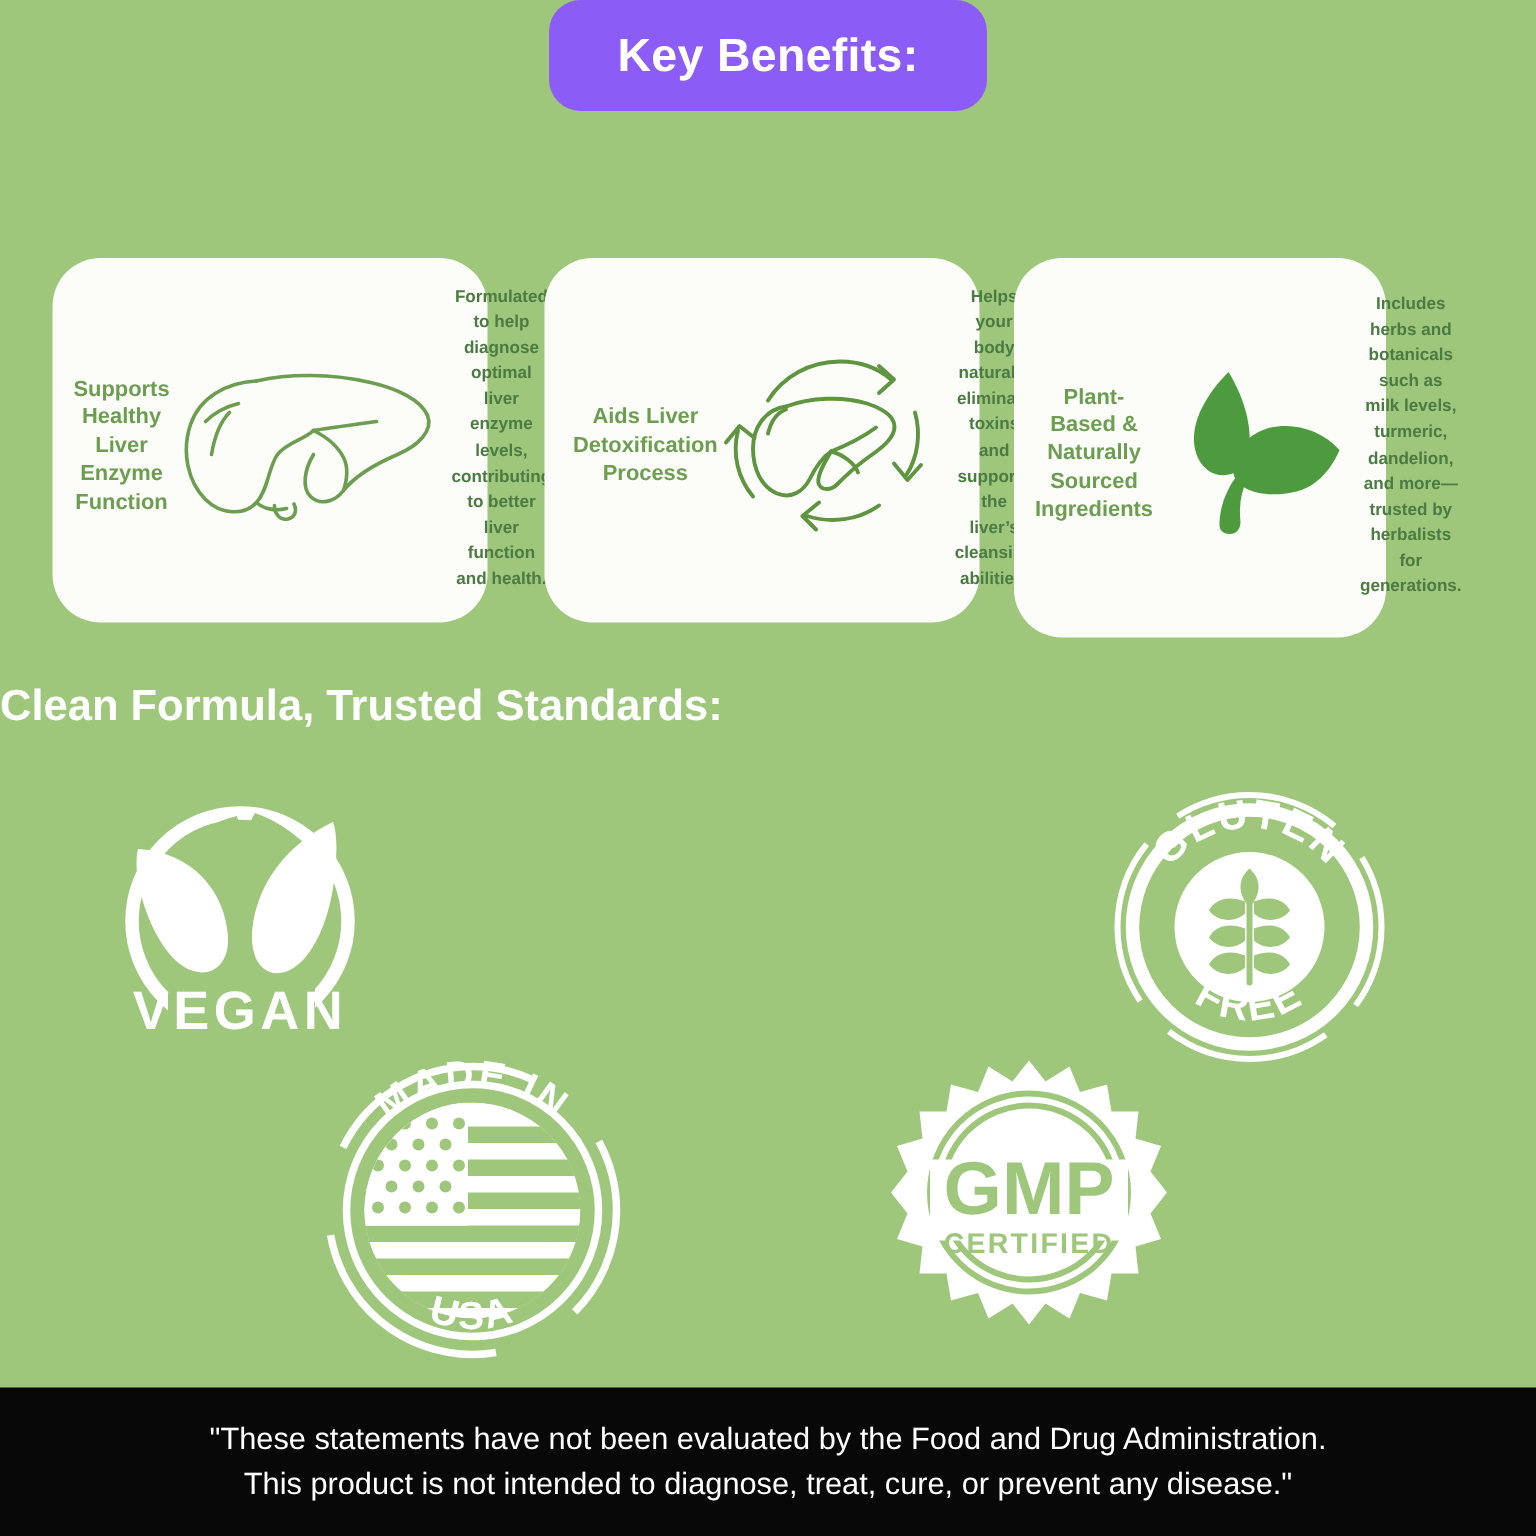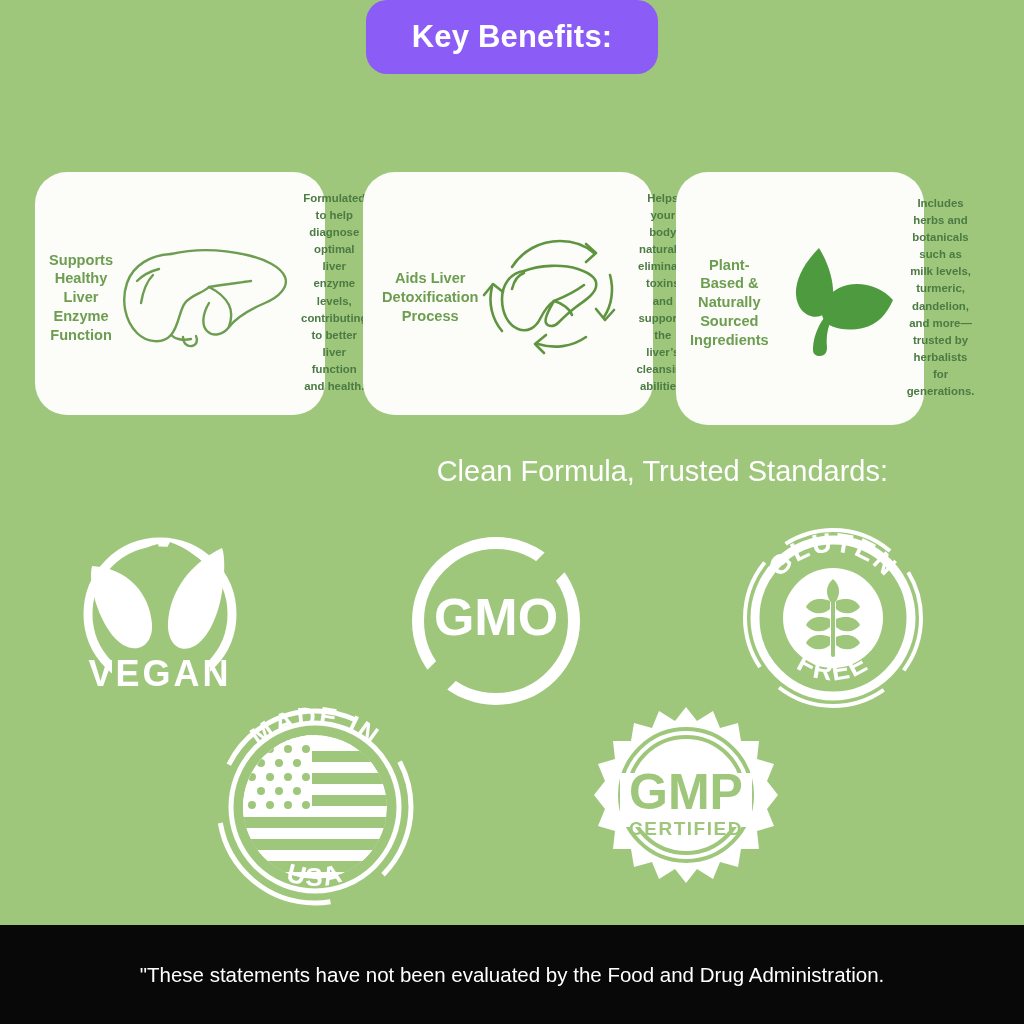--- a/index.html
+++ b/index.html
@@ -80,24 +80,24 @@
     text-align: center;
     margin: 0 6px 4px 6px;
   }
 
   
   .section-heading {
     position: absolute;
     left: 0;
     top: 455px;
     width: 888px;
-    text-align: right;
+    text-align: left;
     color: #ffffff;
     font-size: 29px;
-    font-weight: normal;
+    font-weight: bold;
   }
 
   
   .badges {
     position: absolute;
     left: 0;
     top: 515px;
     width: 1024px;
     height: 400px;
   }
@@ -217,32 +217,20 @@
       </defs>
       <circle cx="98" cy="90" r="72" fill="none" stroke="#ffffff" stroke-width="9" mask="url(#vegan-mask)"></circle>
 
       <path d="M30 42 C66 44 88 70 90 100 C91 116 82 126 70 124 C54 122 40 100 33 76 C29 62 28 50 30 42 Z" fill="#ffffff"></path>
 
       <path d="M160 24 C130 38 108 66 106 98 C105 116 114 128 128 124 C144 119 156 94 160 68 C163 48 163 32 160 24 Z" fill="#ffffff"></path>
       <text x="98" y="162" text-anchor="middle" fill="#ffffff" font-family="'Liberation Sans', sans-serif" font-size="36" font-weight="bold" letter-spacing="3">VEGAN</text>
     </svg>
   </div>
 
-  <div class="badge badge-gmo">
-    <svg width="180" height="180" viewBox="0 0 180 180" aria-hidden="true">
-      <defs>
-        <mask id="gmo-mask">
-          <rect x="0" y="0" width="180" height="180" fill="#fff"></rect>
-          <rect x="76" y="-40" width="28" height="260" fill="#000" transform="rotate(45 90 90)"></rect>
-        </mask>
-      </defs>
-      <circle cx="90" cy="90" r="78" fill="none" stroke="#ffffff" stroke-width="12" mask="url(#gmo-mask)"></circle>
-      <text x="90" y="104" text-anchor="middle" fill="#ffffff" font-family="'Liberation Sans', sans-serif" font-size="52" font-weight="bold">GMO</text>
-    </svg>
-  </div>
 
   <div class="badge badge-gluten">
     <svg width="190" height="190" viewBox="0 0 190 190" aria-hidden="true">
       <defs>
         <path id="gf-top" d="M 95 95 m -66 0 a 66 66 0 0 1 132 0" fill="none"></path>
         <path id="gf-bottom" d="M 33 95 a 62 62 0 0 0 124 0" fill="none"></path>
       </defs>
 
       <circle cx="95" cy="95" r="88" fill="none" stroke="#ffffff" stroke-width="4" stroke-dasharray="112 28 112 28" stroke-dashoffset="56"></circle>
 
@@ -346,13 +334,14 @@
 
       <rect x="26" y="68" width="132" height="54" fill="#ffffff"></rect>
       <text x="92" y="104" text-anchor="middle" fill="#9fc77c" font-family="'Liberation Sans', sans-serif" font-size="50" font-weight="bold">GMP</text>
       <text x="92" y="130" text-anchor="middle" fill="#9fc77c" font-family="'Liberation Sans', sans-serif" font-size="19" font-weight="bold" letter-spacing="1.5">CERTIFIED</text>
     </svg>
   </div>
 </div>
 
 <div class="disclaimer">
   <p>"These statements have not been evaluated by the Food and Drug Administration.</p>
+  <p>This product is not intended to diagnose, treat, cure, or prevent any disease."</p>
 </div>
 
 </body></html>

